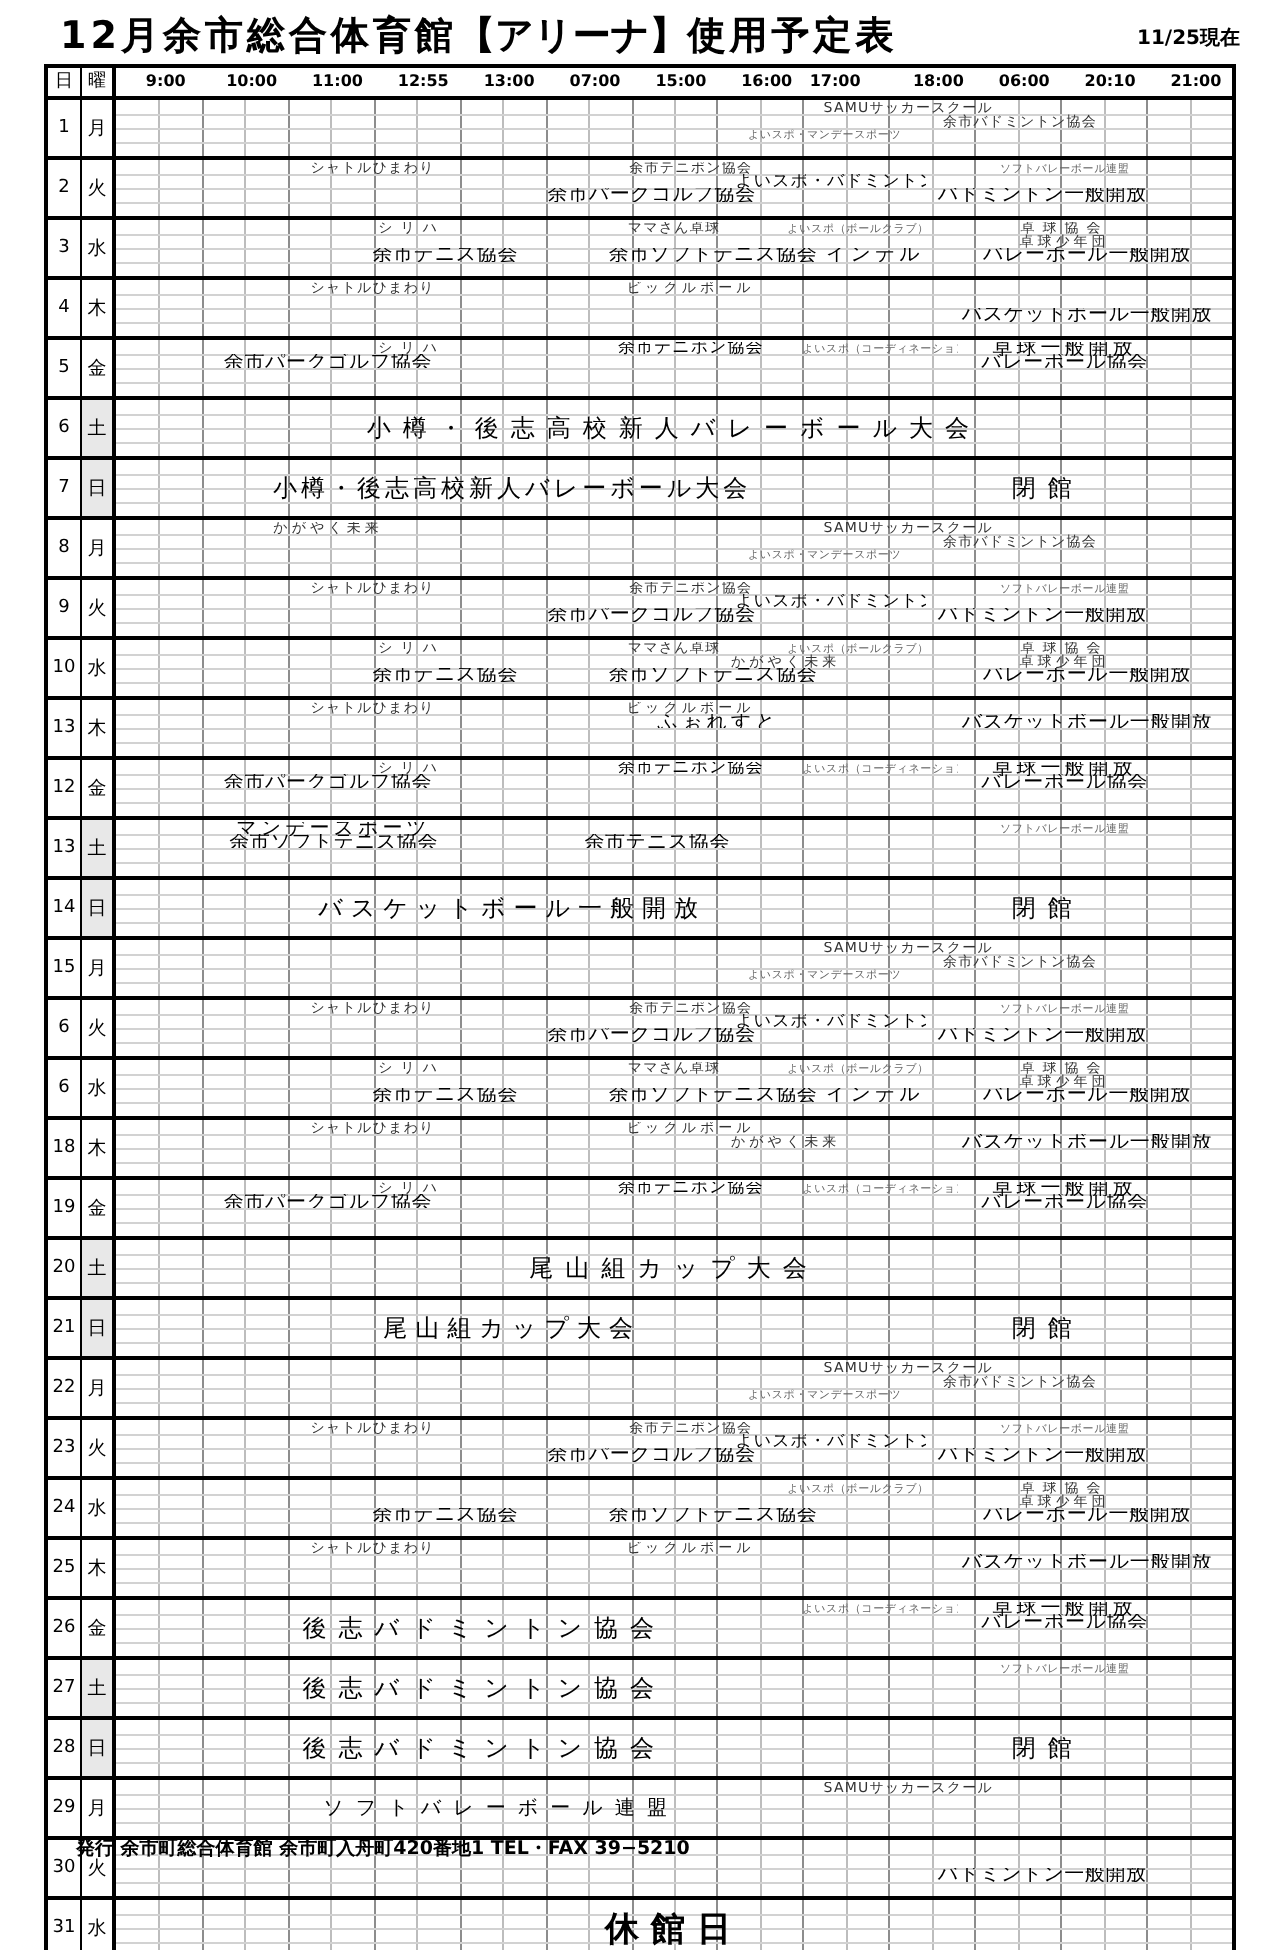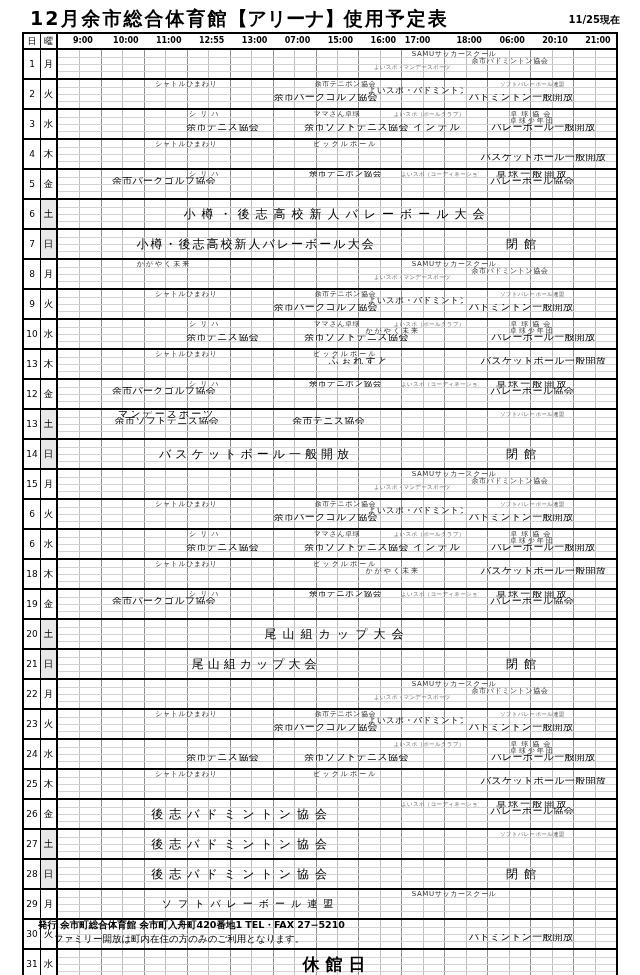--- a/index.html
+++ b/index.html
@@ -1549,17 +1549,16 @@
             <div class="hl" style="top: 21px;"></div>
             <div class="ev s-xhuge" style="left: 3.5%; width: 93%; top: 0px; height: 28px;">
               <span>休館日</span>
             </div>
           </div>
         </div>
       </div>
   </div>
 
   <div class="foot">
-    <div class="l l1">発行  余市町総合体育館  余市町入舟町420番地1  TEL・FAX  27−5210</div>
-    <div class="l ind">ファミリー開放は町内在住の方のみのご利用となります。</div>
+    <div class="l l1">発行  余市町総合体育館  余市町入舟町420番地1  TEL・FAX  39−5210</div>
   </div>
 
 </div>
 
 </body></html>

